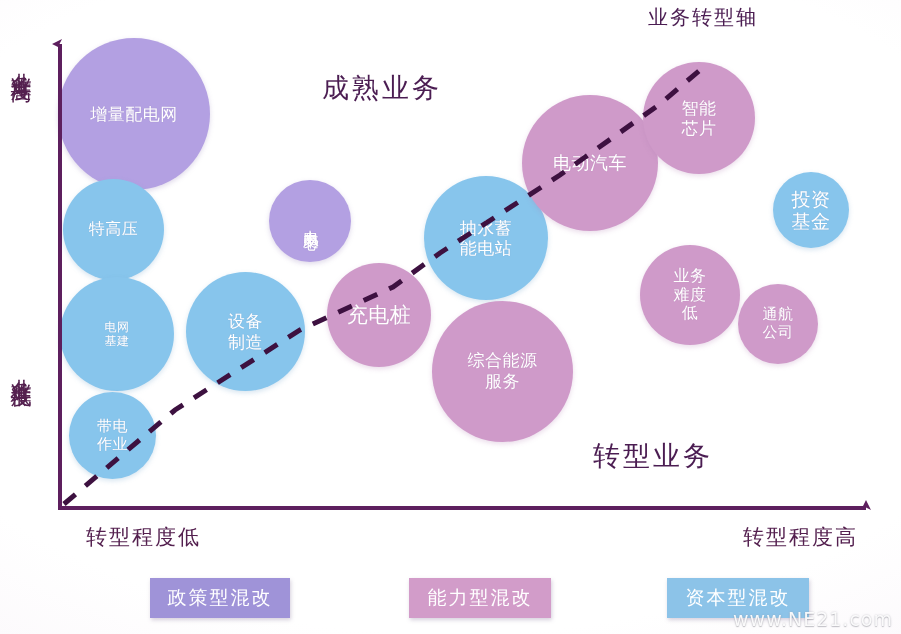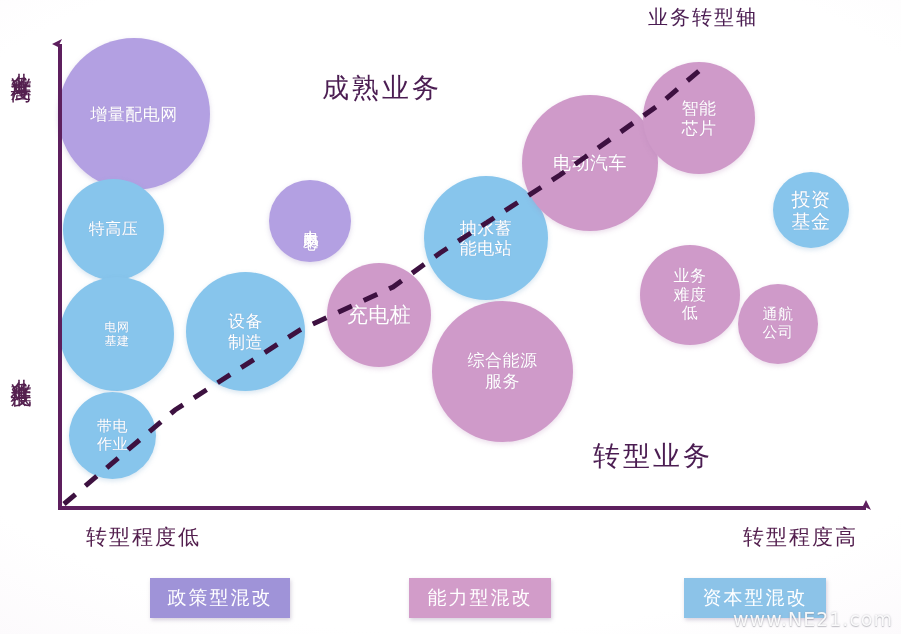--- a/index.html
+++ b/index.html
@@ -95,21 +95,21 @@
     align-items: center;
     justify-content: center;
     color: #ffffff;
     font-family: "DejaVu Serif", "Liberation Serif", serif;
     font-size: 19px;
     letter-spacing: 2px;
     box-shadow: 1px 2px 4px rgba(120,100,140,0.30);
   }
   .lg-purple { background: #9f93d8; justify-content: center; }
   .lg-pink   { background: #d29cc9; }
-  .lg-blue   { background: #8cc3e8; margin-left: 17px; }
+  .lg-blue   { background: #8cc3e8; }
 
   
   .watermark {
     position: absolute;
     right: 8px;
     bottom: 4px;
     z-index: 20;
     text-align: center;
     pointer-events: none;
     font-family: "DejaVu Sans", "Liberation Sans", sans-serif;

